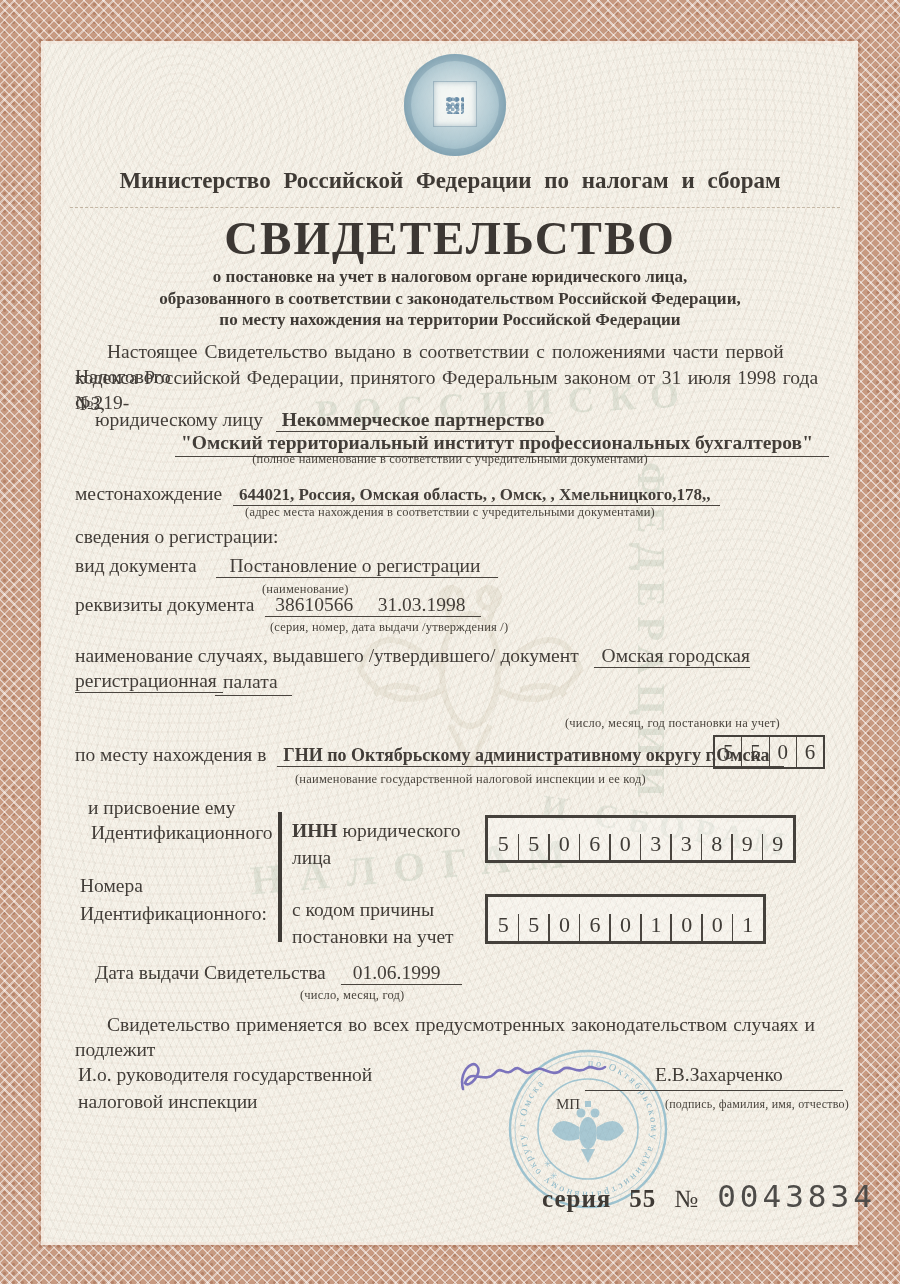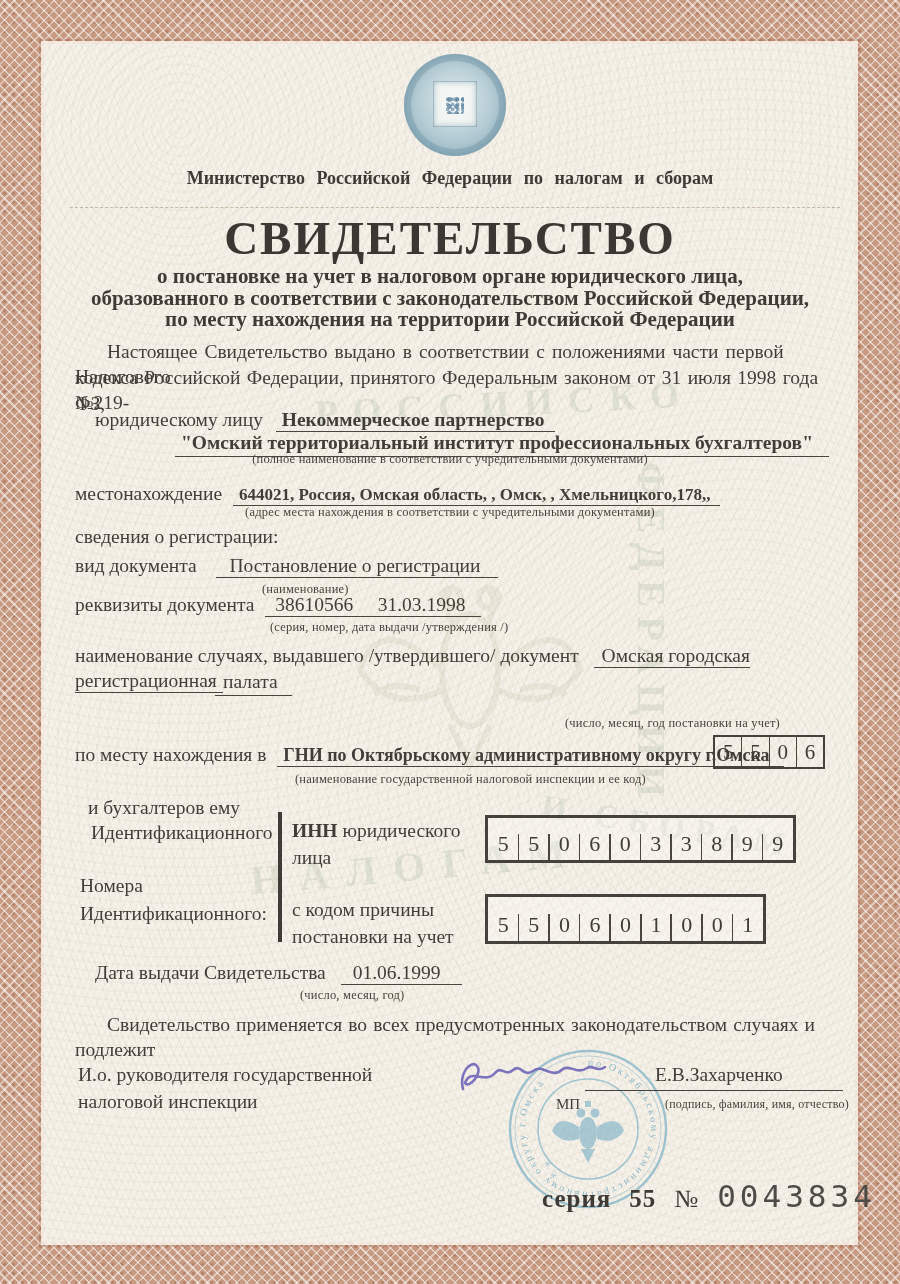--- a/index.html
+++ b/index.html
@@ -38,23 +38,23 @@
     box-shadow:inset 0 0 0 7px rgba(90,130,152,.35), inset 0 0 14px rgba(70,110,135,.45);
     filter:blur(.4px);opacity:.9;}
   .seal-top::after{content:"";position:absolute;left:29px;top:27px;width:44px;height:46px;background:rgba(248,250,248,.85);
     box-shadow:inset 0 0 0 1px rgba(110,145,165,.5), inset 0 0 6px rgba(80,120,145,.6);}
   .seal-top::before{content:"";position:absolute;left:42px;top:42px;width:18px;height:18px;z-index:1;border-radius:3px;
     background:radial-gradient(circle, rgba(70,115,150,.75) 2px, transparent 3px), radial-gradient(circle at 30% 70%, rgba(70,115,150,.6) 1.5px, transparent 2.5px);
     background-size:7px 7px,5px 5px;}
 
   .rule-dotted{border-top:1px dashed rgba(160,140,115,.55);height:0;}
 
-  .ministry{font-size:18px;font-weight:bold;word-spacing:7px;color:#3f3a35;}
+  .ministry{font-size:23px;font-weight:bold;word-spacing:7px;color:#3f3a35;}
   .doc-title{font-size:47px;font-weight:bold;letter-spacing:2px;color:#3c3733;}
-  .subtitle{font-size:21px;font-weight:bold;line-height:21.5px;color:#3f3a35;}
+  .subtitle{font-size:17px;font-weight:bold;line-height:21.5px;color:#3f3a35;}
 
   .just1{word-spacing:2.2px;}
   .just2{word-spacing:1.6px;}
   .just3{word-spacing:1.2px;}
   .indent{text-indent:32px;}
 
   
   .dbox{display:flex;border:3px solid #45413c;background:rgba(255,255,255,.25);box-sizing:border-box;}
   .dcell{flex:1 1 0;display:flex;align-items:flex-end;justify-content:center;font-size:22px;padding-bottom:3px;position:relative;color:#3f3b36;}
   .dcell + .dcell::before{content:"";position:absolute;left:-1px;bottom:0;width:1.8px;height:62%;background:#4a453f;}
@@ -153,21 +153,21 @@
     <span class="bold uline" style="font-size:18px;margin-left:6px;padding-right:14px;">ГНИ по Октябрьскому административному округу г.Омска</span>
   </div>
   <div class="abs code-box" style="left:713px;top:735px;width:112px;height:34px;">
     <div class="code-cell">5</div>
     <div class="code-cell">5</div>
     <div class="code-cell">0</div>
     <div class="code-cell">6</div>
   </div>
   <div class="abs small-c" style="left:295px;top:772px;">(наименование  государственной налоговой инспекции и ее код)</div>
 
-  <div class="abs body-t" style="left:88px;top:795px;">и бухгалтеров ему</div>
+  <div class="abs body-t" style="left:88px;top:795px;">и присвоение ему</div>
   <div class="abs body-t" style="left:91px;top:820px;">Идентификационного</div>
   <div class="abs body-t" style="left:80px;top:873px;">Номера</div>
   <div class="abs body-t" style="left:80px;top:901px;">Идентификационного:</div>
   <div class="abs vdiv" style="left:278px;top:812px;height:130px;"></div>
 
   <div class="abs body-t" style="left:292px;top:818px;">
     <span class="bold">ИНН</span><span> юридического</span>
   </div>
   <div class="abs body-t" style="left:292px;top:845px;">лица</div>
   <div class="abs dbox" style="left:485px;top:815px;width:311px;height:48px;">

